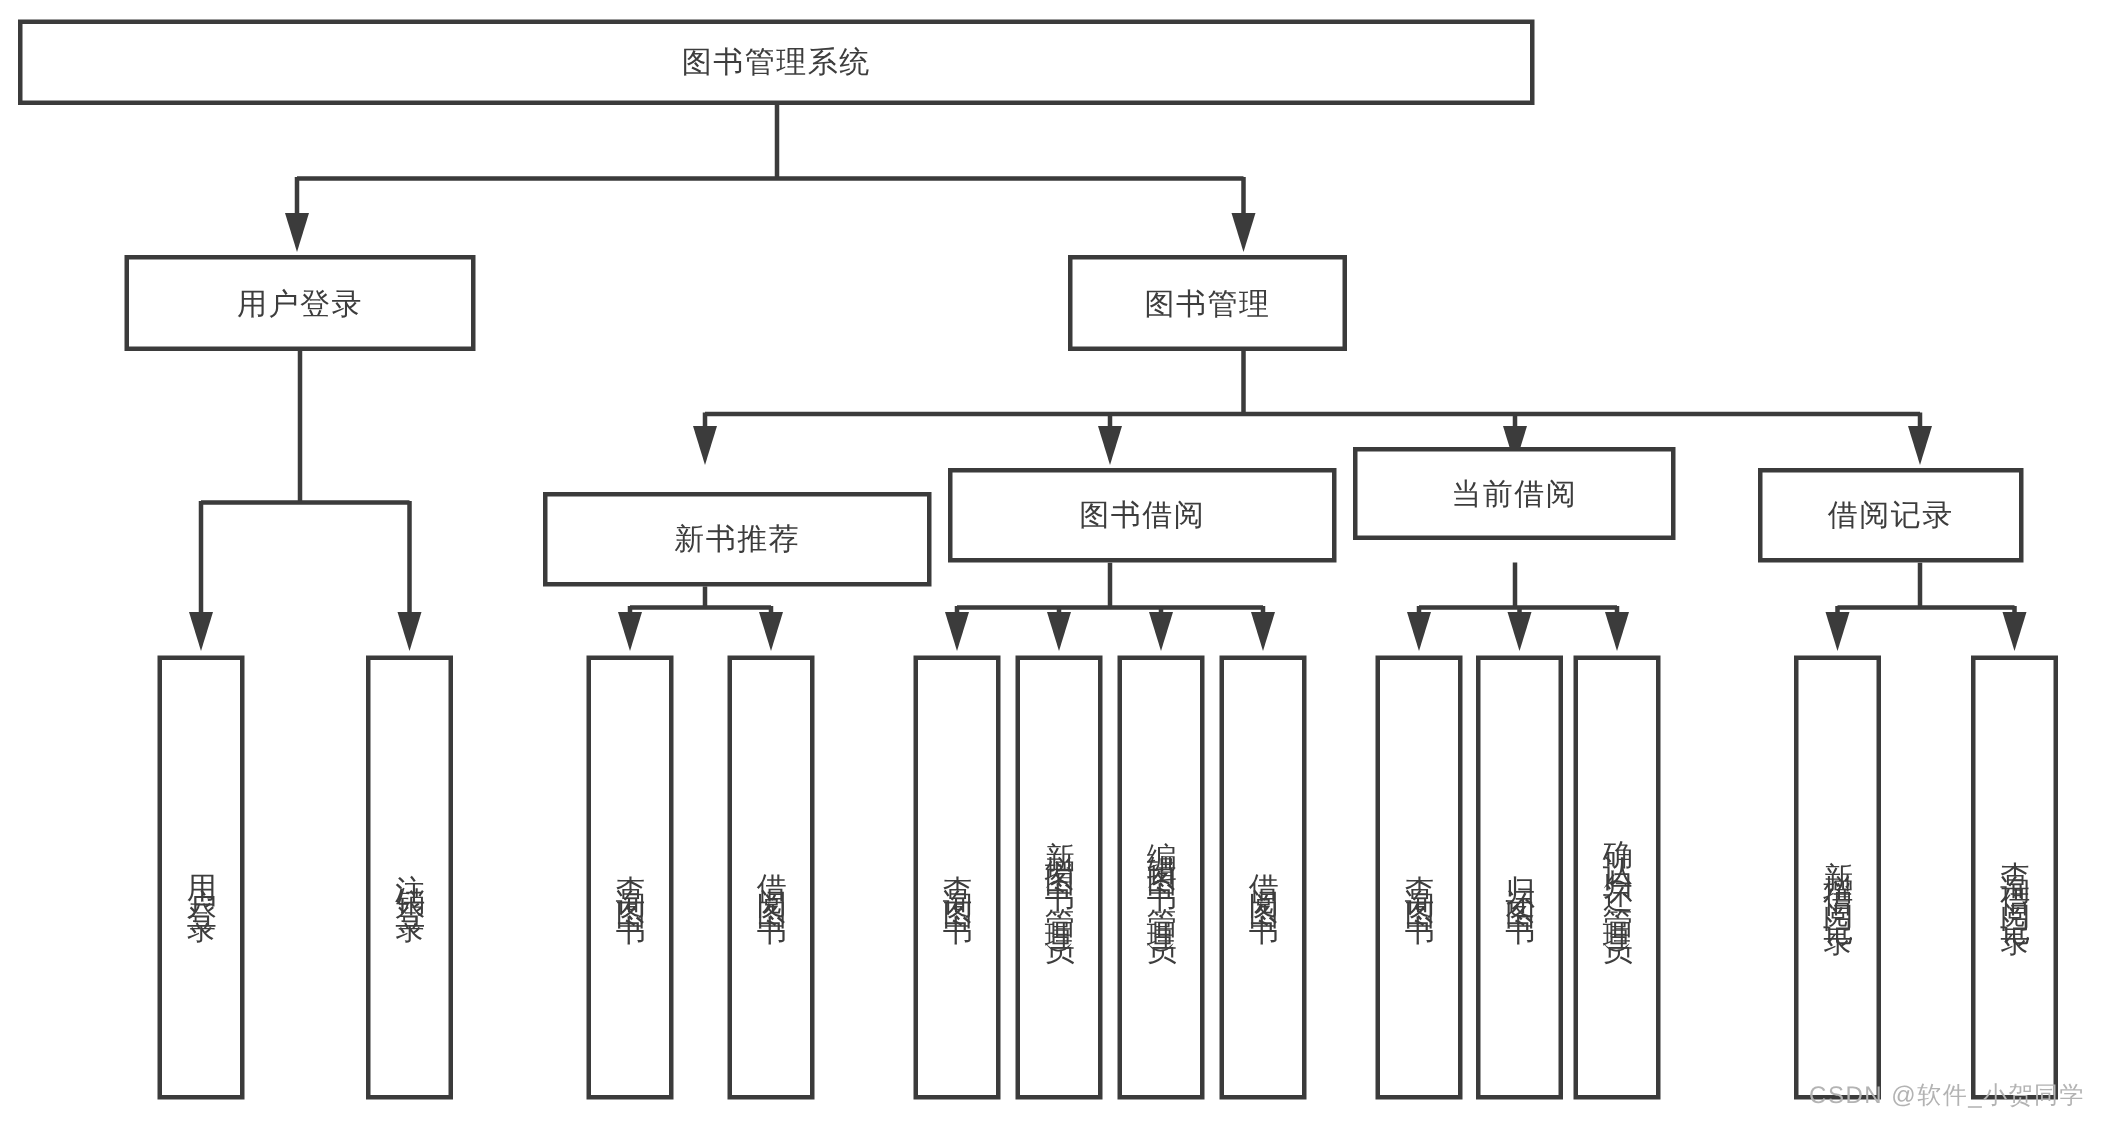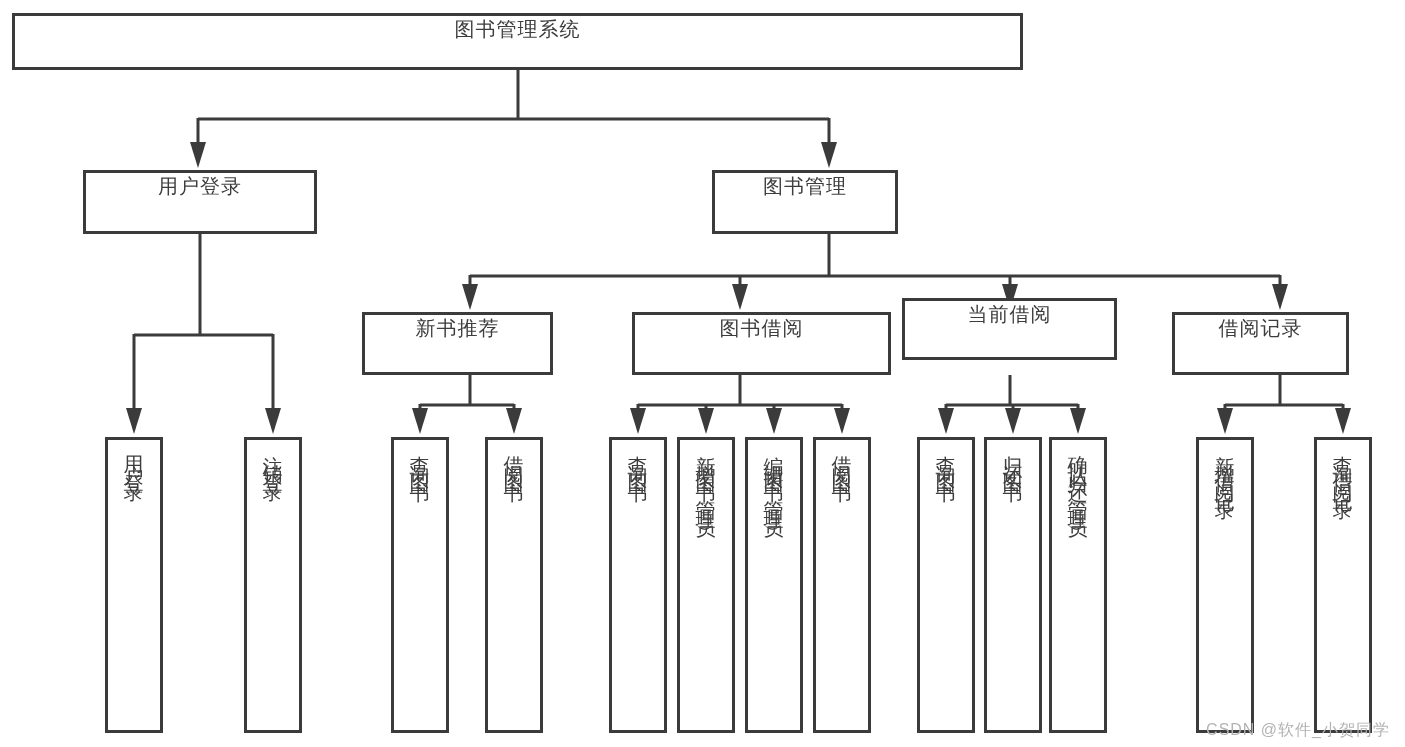--- a/index.html
+++ b/index.html
@@ -12,21 +12,21 @@
     background:var(--background);
     font-family:"Liberation Sans","DejaVu Sans",sans-serif;
     overflow:hidden;
   }
   .wires{position:absolute;left:0;top:0;width:1405px;height:747px;}
   .wires path{stroke:var(--line);stroke-width:3;fill:none;}
   .wires polygon{fill:var(--line);stroke:none;}
   .box{
     position:absolute; box-sizing:border-box;
     background:#fff; border:3px solid var(--border);
-    display:flex; justify-content:center;
+    display:flex; align-items:center; justify-content:center;
     color:var(--text);
   }
   .box.h span{font-size:20px; letter-spacing:1px; white-space:nowrap;}
   .box.v span{
     writing-mode:vertical-rl;
     font-size:20px; letter-spacing:9px; line-height:1.1;
     white-space:nowrap;
   }
   .watermark{
     position:absolute; right:15px; bottom:6px;
@@ -86,21 +86,21 @@
     <span>图书管理系统</span>
   </div>
 
   <div class="box h" style="left:83px;top:170px;width:234px;height:64px">
     <span>用户登录</span>
   </div>
   <div class="box h" style="left:712px;top:170px;width:186px;height:64px">
     <span>图书管理</span>
   </div>
 
-  <div class="box h" style="left:362px;top:312px;width:191px;height:63px">
+  <div class="box h" style="left:362px;top:328px;width:259px;height:63px">
     <span>新书推荐</span>
   </div>
   <div class="box h" style="left:632px;top:312px;width:259px;height:63px">
     <span>图书借阅</span>
   </div>
   <div class="box h" style="left:902px;top:298px;width:215px;height:62px">
     <span>当前借阅</span>
   </div>
   <div class="box h" style="left:1172px;top:312px;width:177px;height:63px">
     <span>借阅记录</span>

